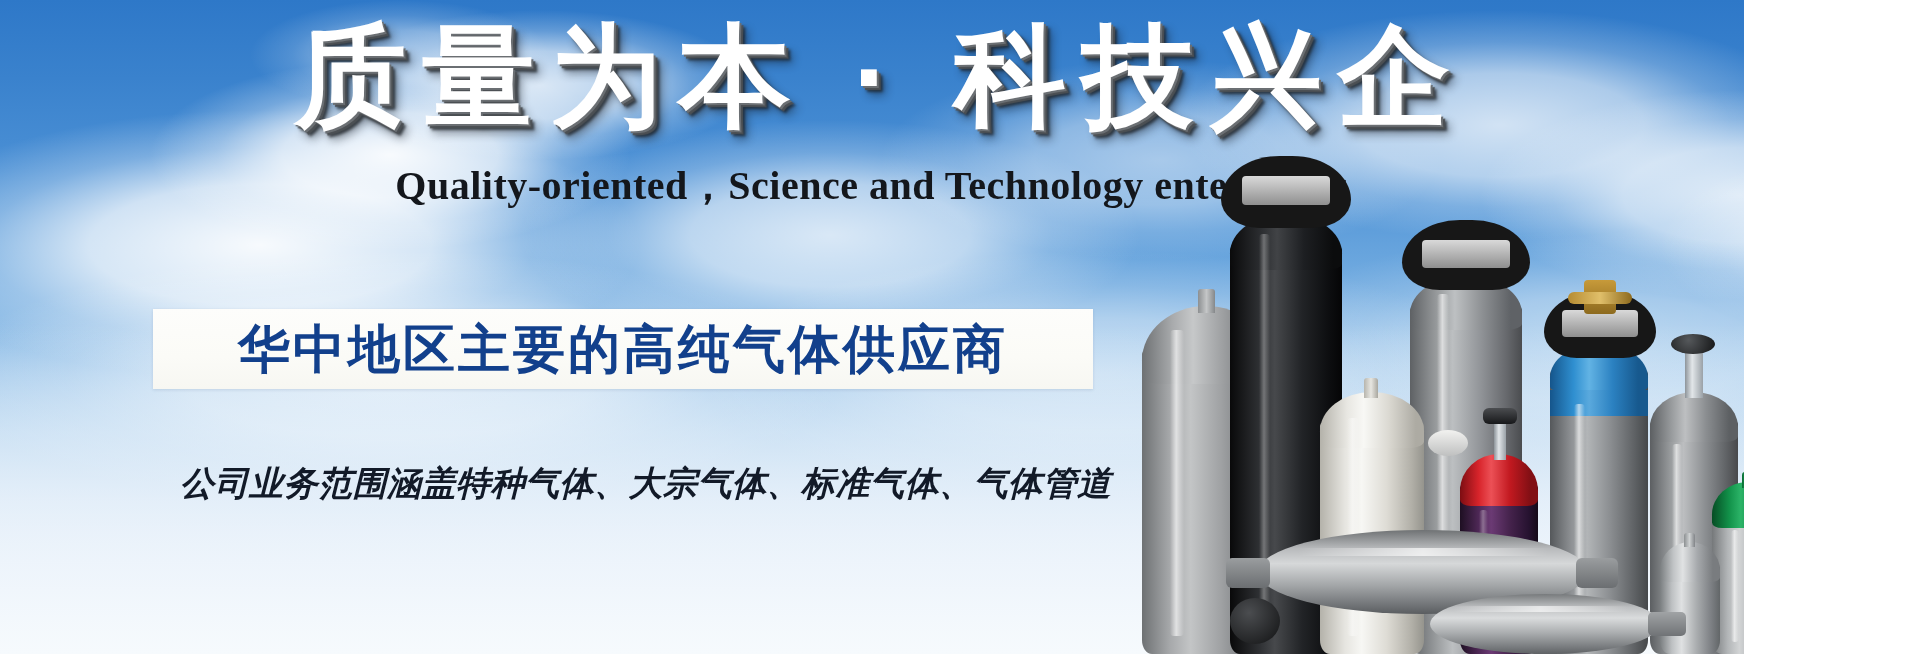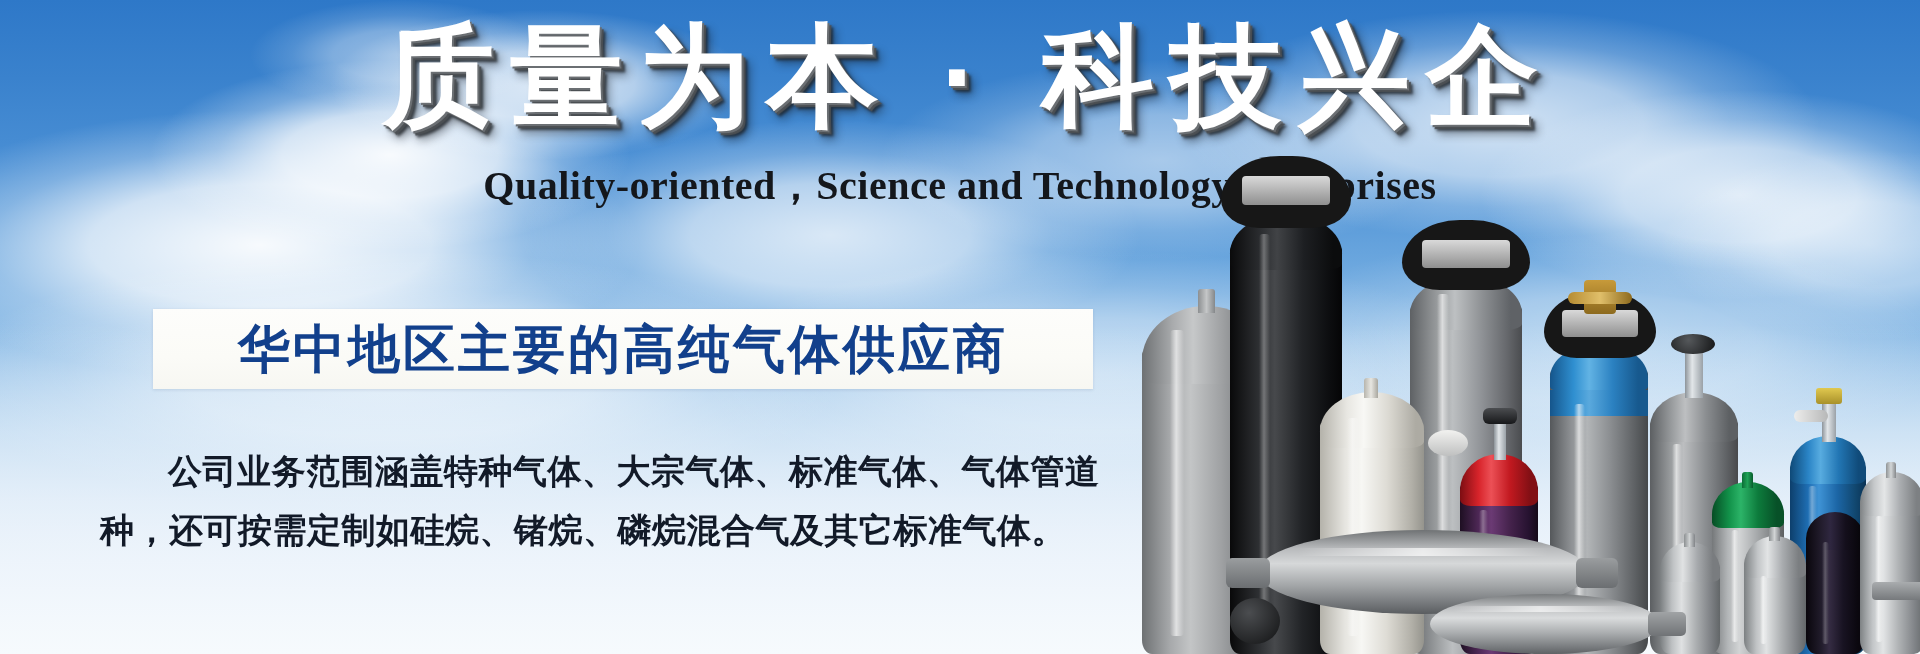--- a/index.html
+++ b/index.html
@@ -8,21 +8,21 @@
     padding: 0;
     background: #ffffff;
   }
   body {
     font-family: "Liberation Sans", sans-serif;
   }
 
   
   .banner {
     position: relative;
-    width: 1920px;
+    width: 1744px;
     height: 654px;
     overflow: hidden;
     background: #2f79c9;
   }
 
   
   .sky {
     position: absolute;
     inset: 0;
     background:
@@ -134,21 +134,21 @@
     left: 96px;
     top: 440px;
     width: 960px;
     font-family: "Liberation Serif", serif;
     font-weight: bold;
     font-size: 34px;
     line-height: 1.62;
     color: #121a28;
     letter-spacing: 0.5px;
   }
-  .body-copy p { margin: 4px; white-space: nowrap; }
+  .body-copy p { margin: 16px; white-space: nowrap; font-style: italic; }
   .body-copy p.indent { text-indent: 68px; }
 
   
   .cylinders {
     position: absolute;
     left: 1130px;
     top: 175px;
     width: 790px;
     height: 479px;
   }
@@ -230,21 +230,20 @@
   <div class="headline">质量为本 · 科技兴企</div>
 
   <div class="subhead">Quality-oriented，Science and Technology enterprises</div>
 
   <div class="tagline-plate">
     <div class="tagline-text">华中地区主要的高纯气体供应商</div>
   </div>
 
   <div class="body-copy">
     <p class="indent">公司业务范围涵盖特种气体、大宗气体、标准气体、气体管道</p>
-    <p>种，还可按需定制如硅烷、锗烷、磷烷混合气及其它标准气体。</p>
   </div>
 
   <div class="cylinders">
 
     <div class="cyl" style="left:12px; width:128px; height:348px;">
       <div class="body" style="top:44px; background:linear-gradient(to right,#6e7173 0%,#a7a9ab 22%,#c3c5c6 38%,#9fa1a3 62%,#74777a 85%,#55585b 100%);"></div>
       <div class="shoulder" style="height:78px; background:linear-gradient(to right,#6e7173 0%,#a9abad 24%,#c6c8c9 40%,#9c9ea0 64%,#6f7275 88%,#55585b 100%);"></div>
       <div class="neck" style="left:44%; width:13%; top:-17px; height:24px; background:linear-gradient(to right,#8c8f91,#c4c6c7,#85888a);"></div>
       <div class="gloss" style="left:22%; top:24px; width:14px; bottom:18px;"></div>
     </div>

